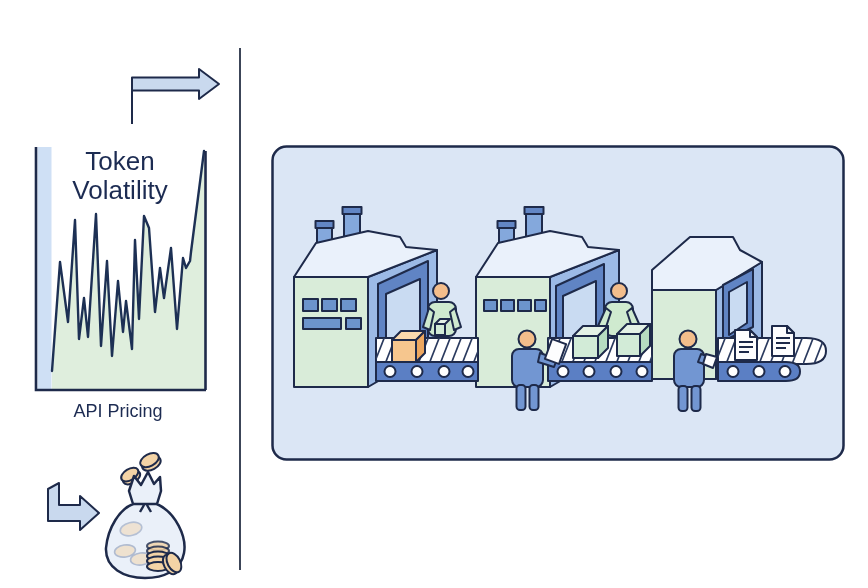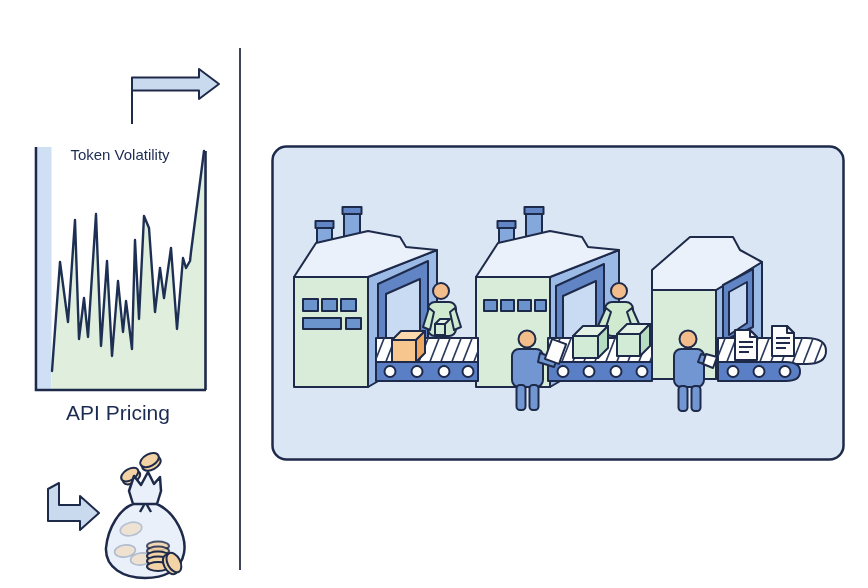--- a/index.html
+++ b/index.html
@@ -3,23 +3,23 @@
 <meta charset="utf-8">
 <style>
   :root{ }
   html,body{margin:0;padding:0;background:#ffffff;}
   .canvas{position:relative;width:868px;height:588px;background:#fff;overflow:hidden;
           font-family:"Liberation Sans", sans-serif;}
   .abs{position:absolute;}
   .st{stroke:var(--outline);stroke-width:2;stroke-linejoin:round;stroke-linecap:round;}
   .nofill{fill:none;}
   .chart-title{position:absolute;left:50px;top:147px;width:140px;text-align:center;
-               font-size:15px;line-height:1.13;color:var(--text);}
+               font-size:26px;line-height:1.13;color:var(--text);}
   .caption{position:absolute;left:30px;top:401px;width:176px;text-align:center;
-           font-size:21px;color:var(--text);}
+           font-size:18px;color:var(--text);}
   .divider{position:absolute;left:239px;top:48px;width:2.4px;height:522px;
            background:var(--divider);}
   .f-front{fill:var(--front-green);}
   .f-side{fill:var(--side-blue);}
   .f-roof{fill:var(--roof-light);}
   .f-chimney{fill:var(--chimney-blue);}
   .f-chimtop{fill:var(--chimney-top);}
   .f-window{fill:var(--window-blue);}
   .f-archdark{fill:var(--arch-dark);}
   .f-archlight{fill:var(--arch-light);}

